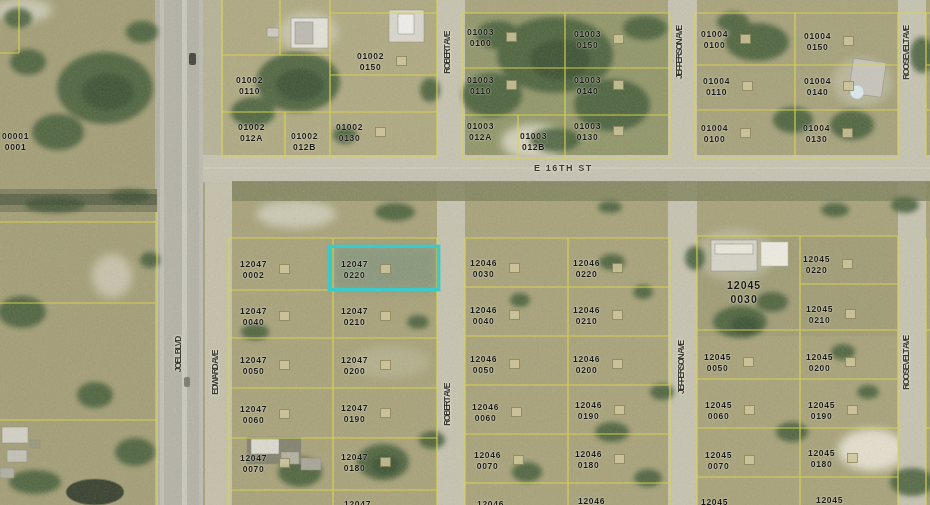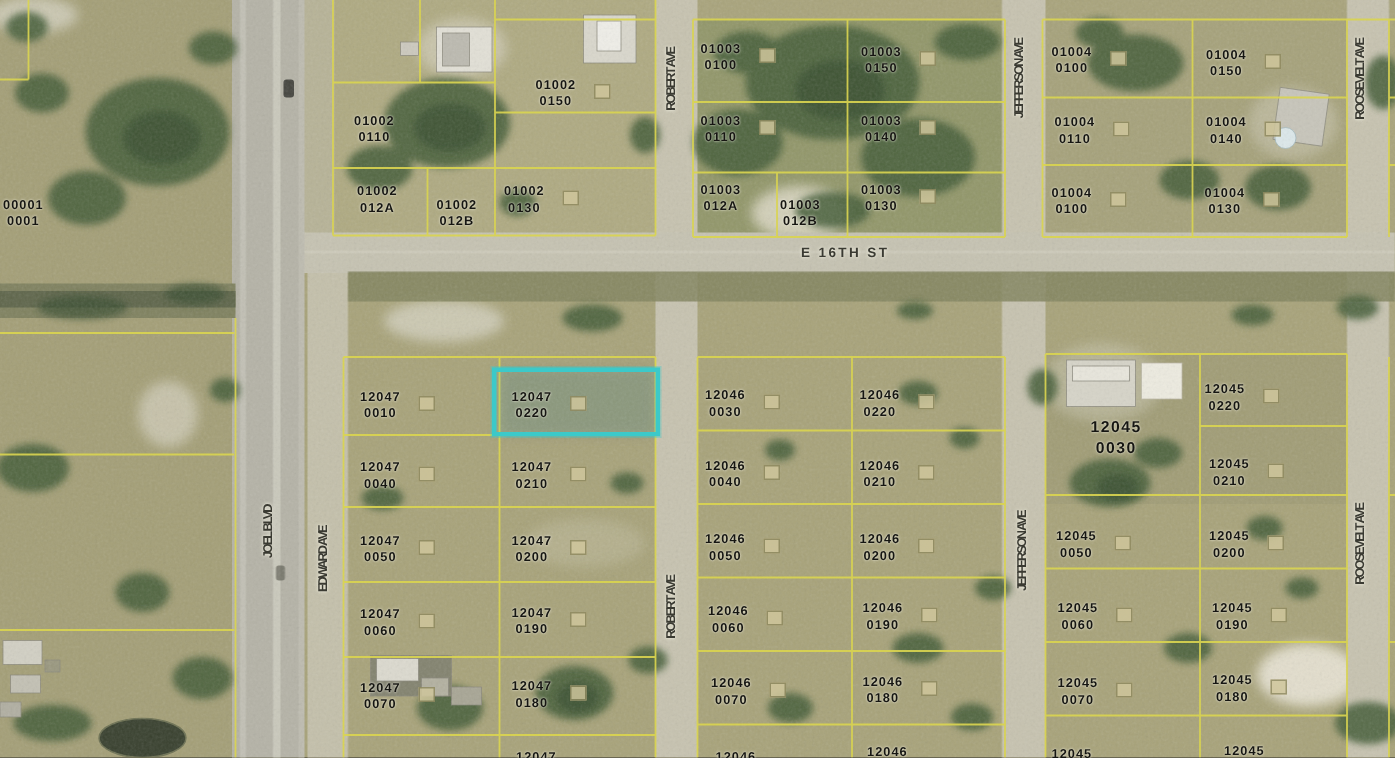--- a/index.html
+++ b/index.html
@@ -280,21 +280,21 @@
         <span>0100</span>
         <span class="lot-marker"></span>
       </div>
       <div class="plabel" style="left: 803px; top: 123px;">
         <span>01004</span>
         <span>0130</span>
         <span class="lot-marker"></span>
       </div>
       <div class="plabel" style="left: 240px; top: 259px;">
         <span>12047</span>
-        <span>0010</span>
+        <span>0002</span>
         <span class="lot-marker"></span>
       </div>
       <div class="plabel" style="left: 341px; top: 259px;">
         <span>12047</span>
         <span>0220</span>
         <span class="lot-marker"></span>
       </div>
       <div class="plabel" style="left: 240px; top: 306px;">
         <span>12047</span>
         <span>0040</span>

